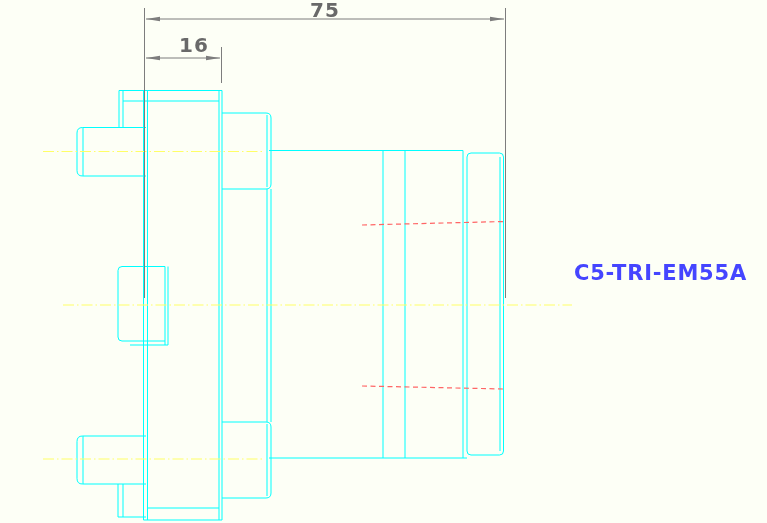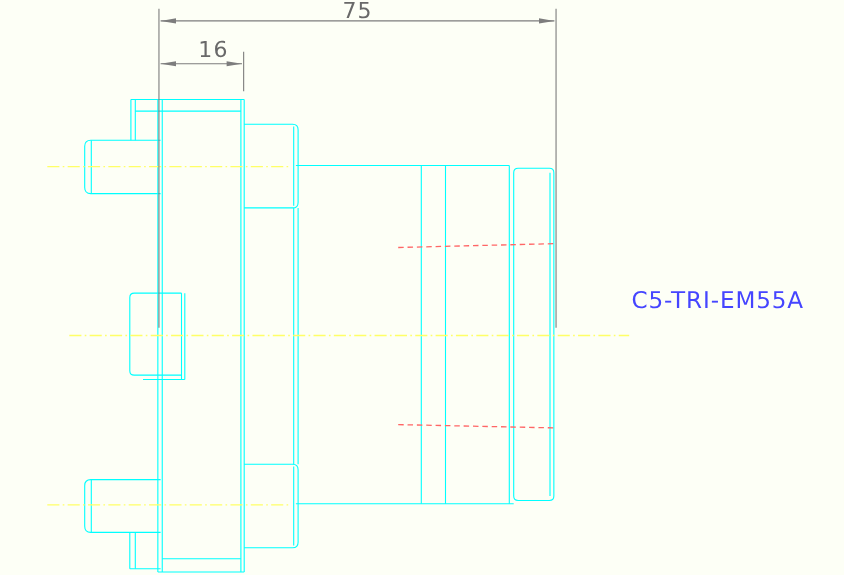--- a/index.html
+++ b/index.html
@@ -8,20 +8,21 @@
     width: 767px;
     height: 523px;
     overflow: hidden;
     background: var(--background, #fdfff6);
     font-family: "DejaVu Sans", "Liberation Sans", sans-serif;
   }
   .stage {
     position: relative;
     width: 767px;
     height: 370px;
+    font-weight: bold;
   }
   svg { display: block; }
 
   .cyan   { stroke: var(--outline_cyan, #00ffff); fill: none; stroke-width: 1; }
   .cyanf  { stroke: var(--outline_cyan, #00ffff); fill: none; stroke-width: 1; }
   .center { stroke: var(--centerline_yellow, #ffff66); fill: none; stroke-width: 1.2;
             stroke-dasharray: 11 3 1.5 3; }
   .hidden-red { stroke: var(--hidden_red, #ff6666); fill: none; stroke-width: 1.2;
             stroke-dasharray: 5 3.5; }
   .dim    { stroke: var(--dimension_gray, #7d7d7d); fill: none; stroke-width: 1; }

